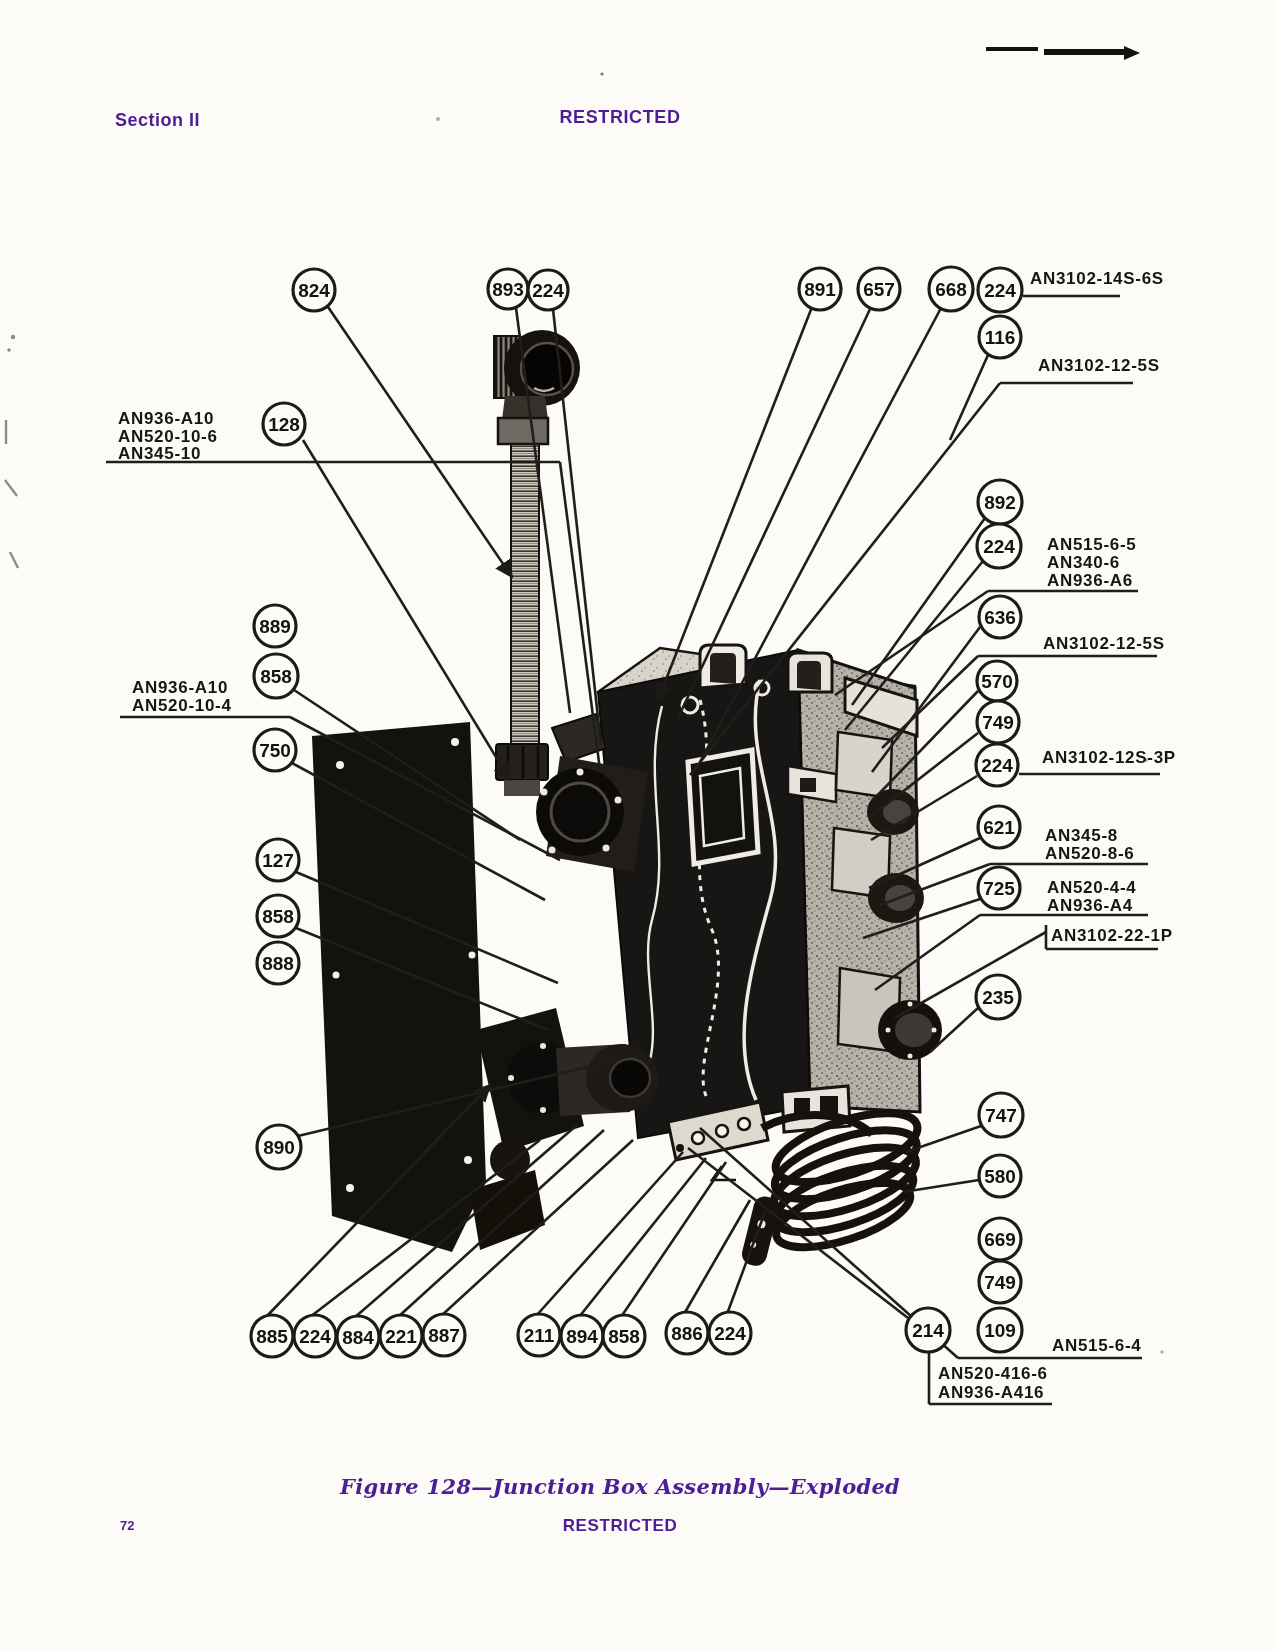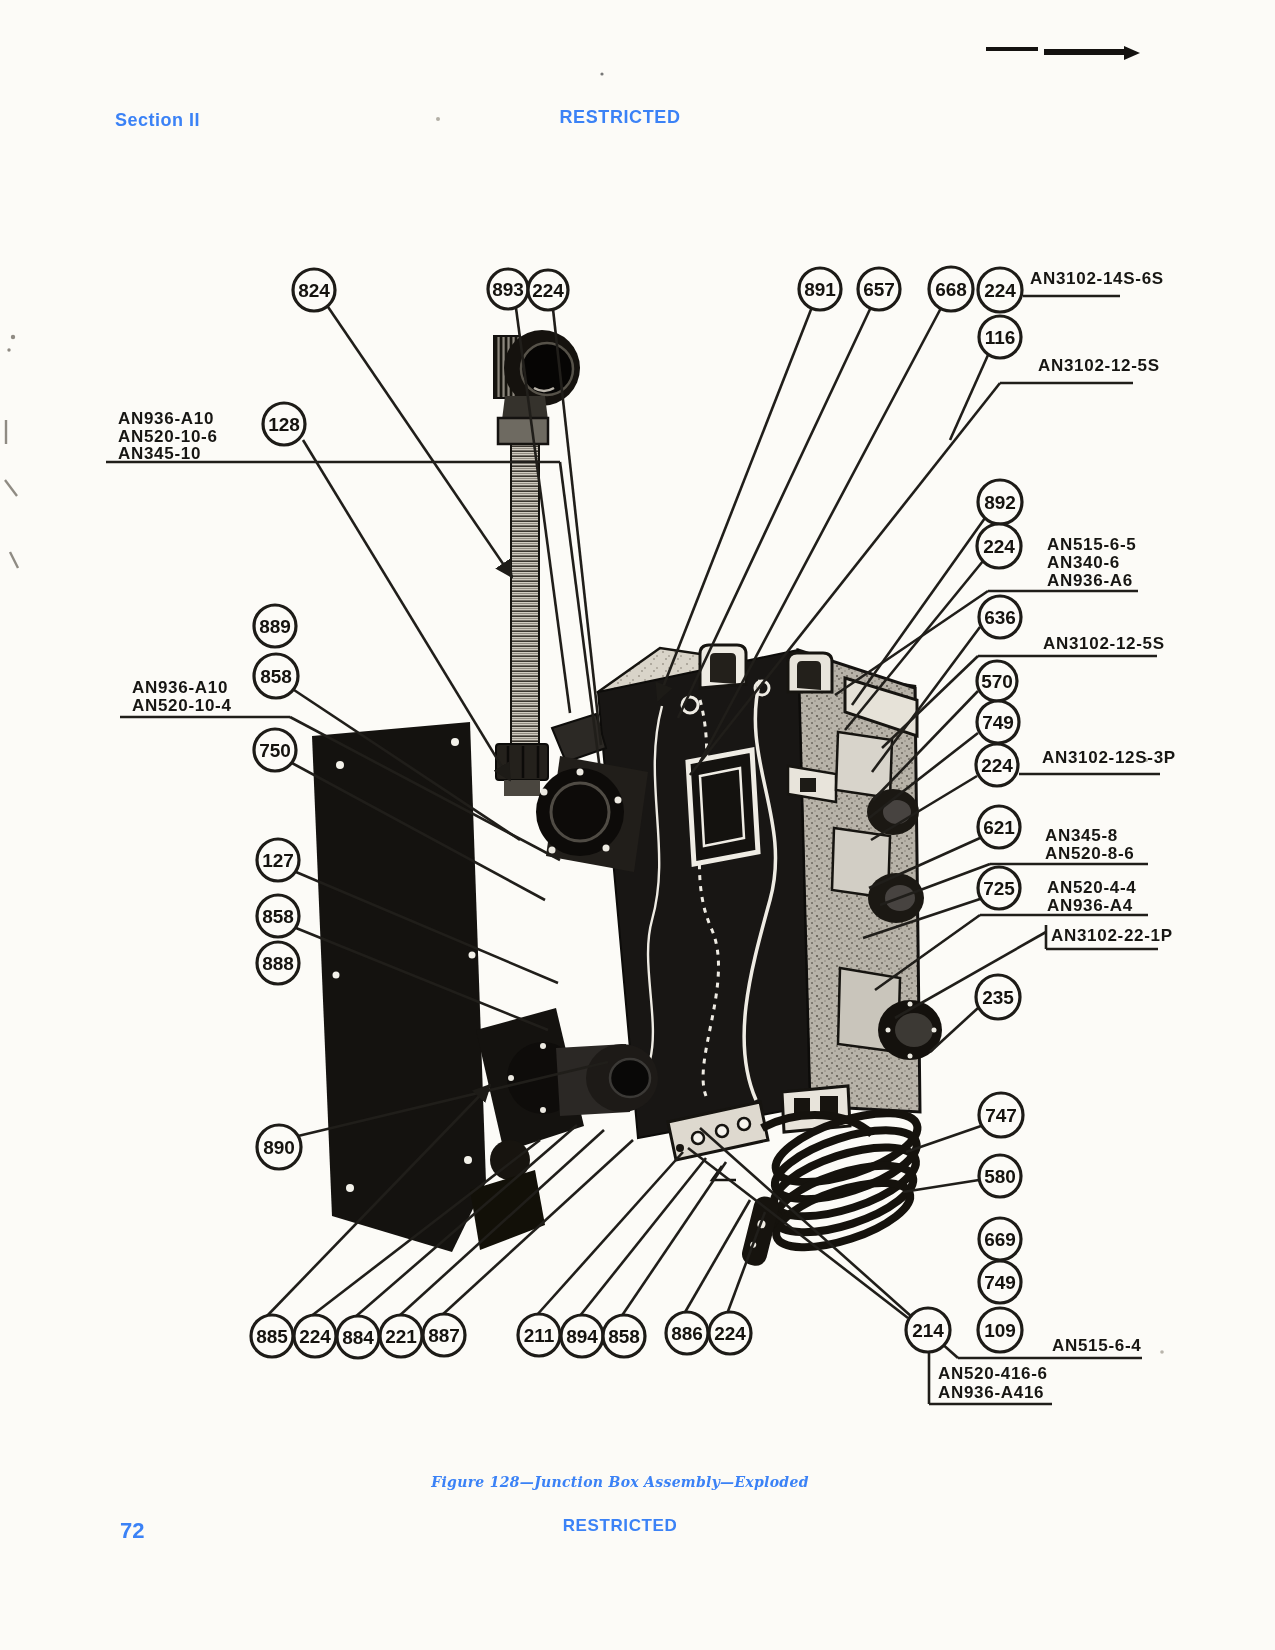--- a/index.html
+++ b/index.html
@@ -1,27 +1,27 @@
 <!DOCTYPE html>
 <html><head>
 <meta charset="utf-8">
 <style>
   html,body{margin:0;padding:0;background:#e8e8e4;}
   .page{position:relative;width:1275px;height:1650px;margin:0 auto;
         background:#fcfbf7;overflow:hidden;
-        font-family:"Liberation Sans",sans-serif;color:#3b82f6;}
+        font-family:"Liberation Sans",sans-serif;color:#4c1d95;}
   .hdr-left{position:absolute;left:115px;top:110px;font-size:18px;font-weight:bold;letter-spacing:.5px;}
   .hdr-center{position:absolute;left:0;top:104px;width:1240px;text-align:center;
               font-size:18px;font-weight:bold;line-height:1.55;letter-spacing:.6px;}
   .caption{position:absolute;left:0;top:1474px;width:1240px;text-align:center;
            font-family:"DejaVu Serif","Liberation Serif",serif;
-           font-style:italic;font-weight:bold;font-size:14px;letter-spacing:.3px;}
+           font-style:italic;font-weight:bold;font-size:21px;letter-spacing:.3px;}
   .ftr-restricted{position:absolute;left:0;top:1516px;width:1240px;text-align:center;
                   font-size:17px;font-weight:bold;letter-spacing:.6px;}
-  .ftr-page{position:absolute;left:120px;top:1518px;font-size:22px;font-weight:bold;}
+  .ftr-page{position:absolute;left:120px;top:1518px;font-size:13px;font-weight:bold;}
   #diagram-svg{position:absolute;left:0;top:0;}
   #leaders-layer polyline{fill:none;stroke:#201e1a;stroke-width:2.6;}
   #labels-layer text{font-family:"Liberation Sans",sans-serif;font-weight:bold;
                      font-size:17px;letter-spacing:.7px;fill:#171613;}
   #labels-layer line{stroke:#201e1a;stroke-width:2.7;}
   #callouts-layer circle{fill:#fcfbf7;stroke:#1d1b17;stroke-width:3.2;}
   #callouts-layer text{font-family:"Liberation Sans",sans-serif;font-weight:bold;
                        font-size:19px;fill:#15130f;text-anchor:middle;}
 </style>
 </head>

